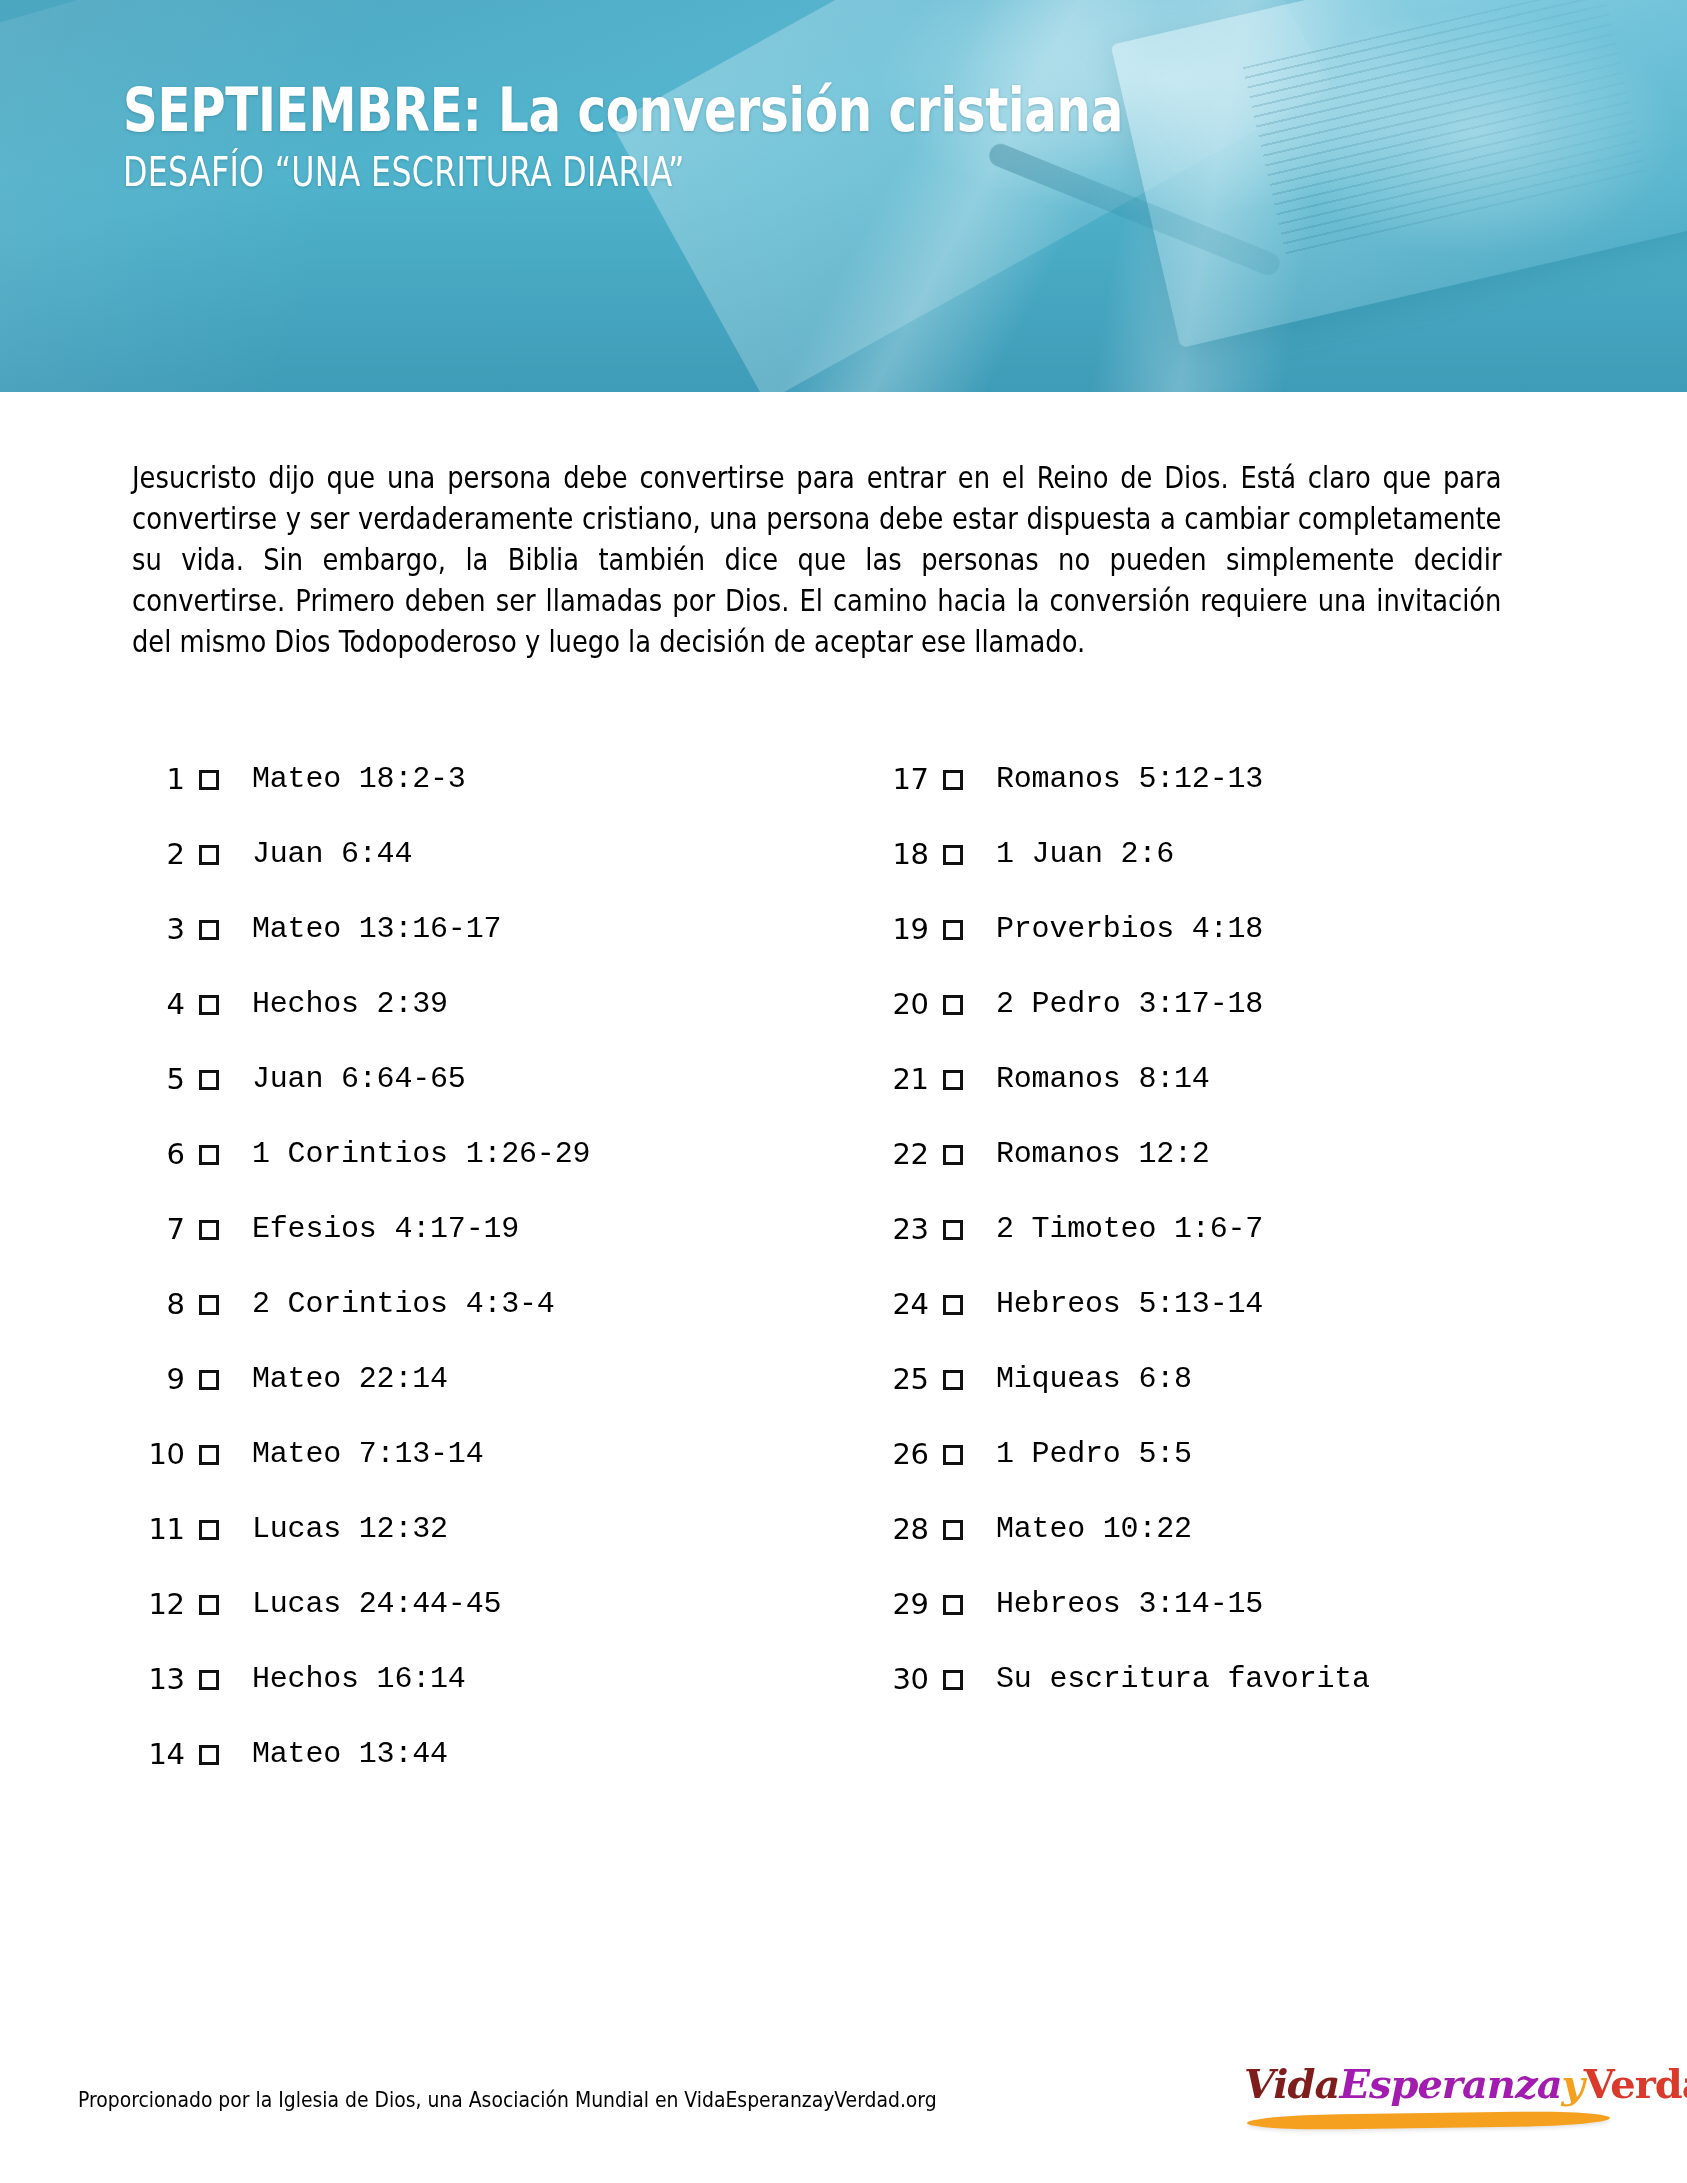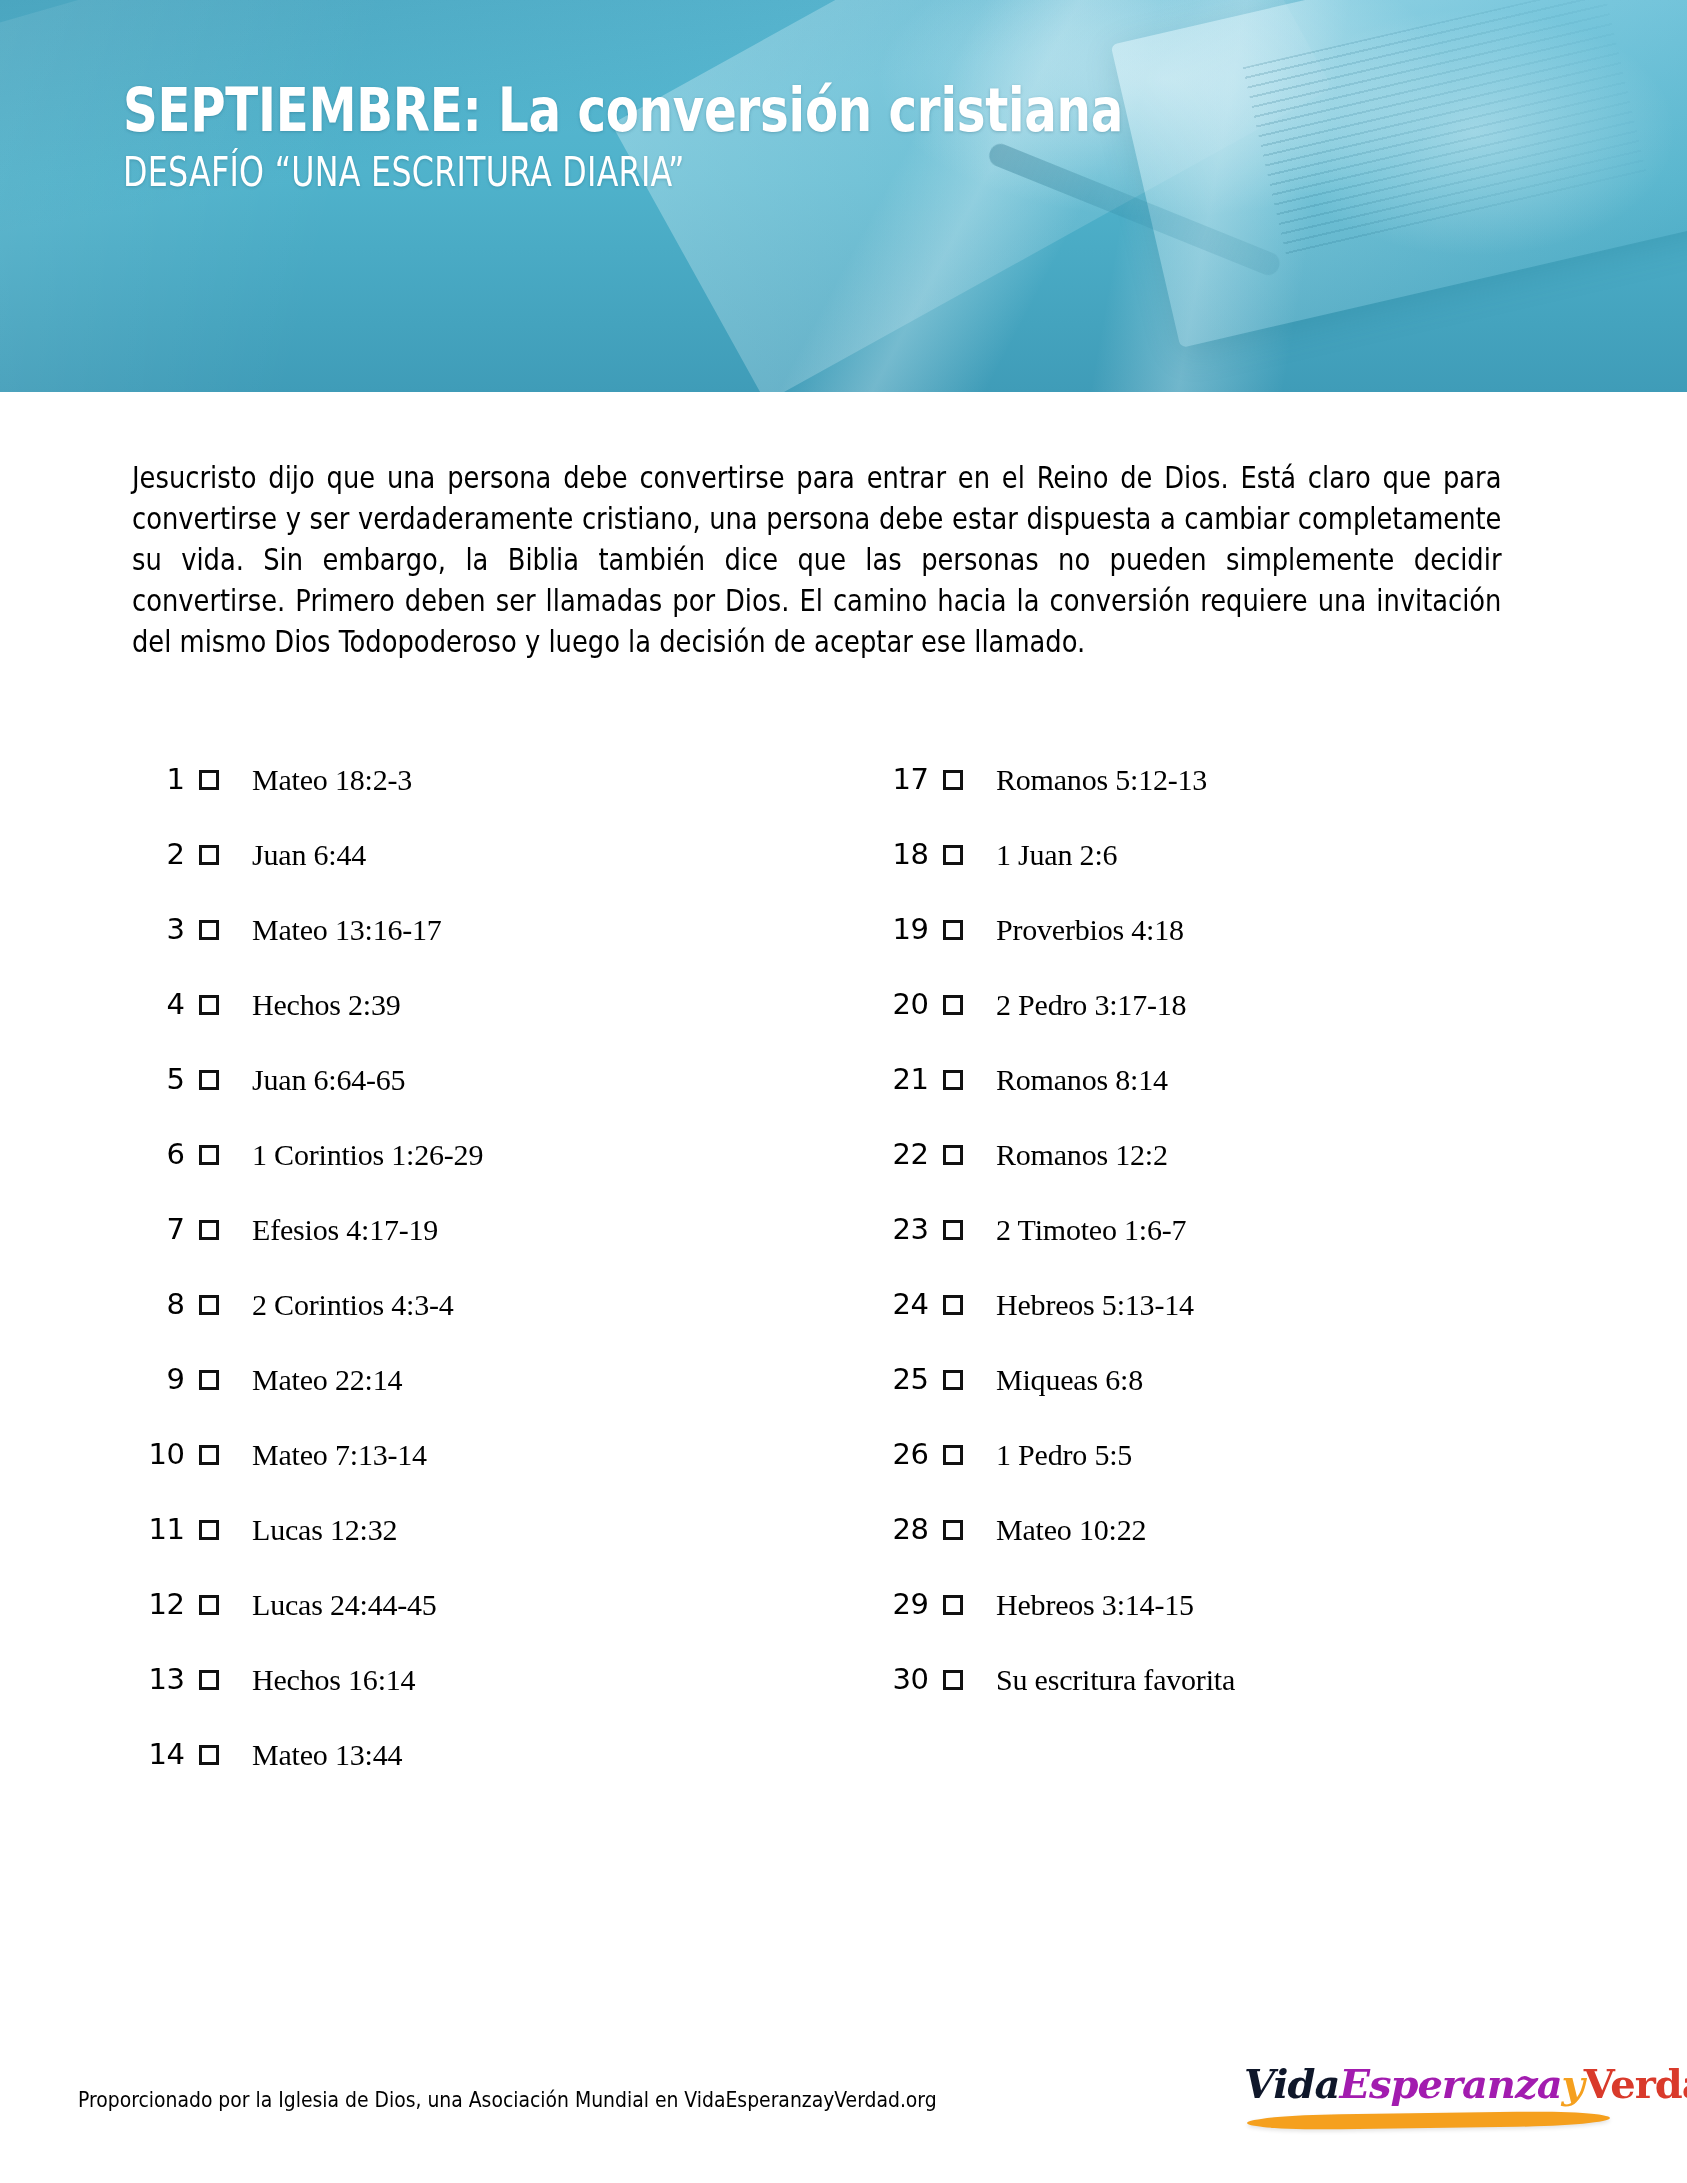--- a/index.html
+++ b/index.html
@@ -187,21 +187,21 @@
   }
   .checkbox {
     width: 14px;
     height: 14px;
     border: 3.3px solid #111111;
     background: #ffffff;
     display: block;
   }
   .row-label {
     padding-left: 29px;
-    font-family: Liberation Serif, serif;
+    font-family: Liberation Mono, monospace;
     font-size: 30px;
     line-height: 37px;
     color: #000000;
     white-space: nowrap;
     letter-spacing: -0.2px;
   }
 
   
   .footer-note {
     position: absolute;
@@ -228,21 +228,21 @@
     left: 0;
     top: 0;
     white-space: nowrap;
     font-family: "DejaVu Serif", "Liberation Serif", serif;
     font-size: 40px;
     line-height: 56px;
     font-style: italic;
     font-weight: 700;
     letter-spacing: -1px;
   }
-  .logo-vida      { color: #0f172a; }
+  .logo-vida      { color: #7f1d1d; }
   .logo-esperanza { color: #a21caf; }
   .logo-y         { color: #F5A01E; }
   .logo-verdad    { color: #D93A2B; font-style: normal; }
   .logo-stroke {
     position: absolute;
     left: 2.6px;
     top: 57px;
     width: 363px;
     height: 14.6px;
     background: #F5A01E;

